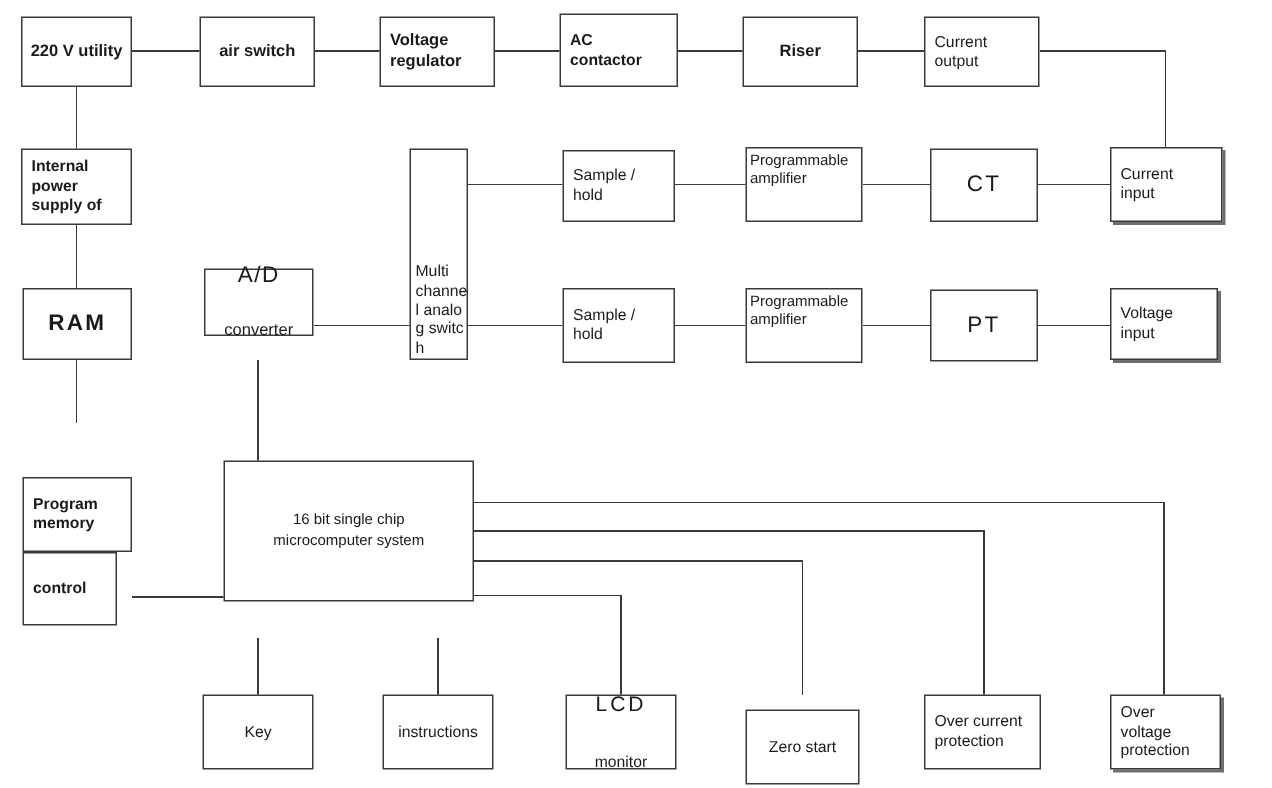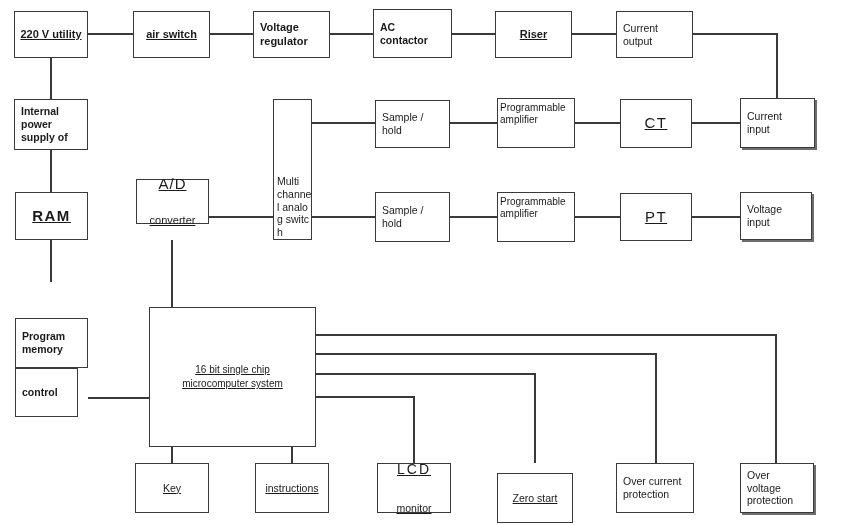--- a/index.html
+++ b/index.html
@@ -34,21 +34,21 @@
     box-shadow:2px 2px 0 0 #6e6e6e;
   }
   .node .lbl{
     display:block;
     white-space:pre-line;
     line-height:1.22;
     color:#1a1a1a;
   }
   
   .al-left .lbl{ text-align:left; padding-left:6px; }
-  .al-center .lbl{ text-align:center;text-decoration:underline; }
+  .al-center .lbl{ text-align:center; }
   
   .t-bold .lbl{ font-weight:bold; font-size:11px; }
   .t-bold-sm .lbl{ font-weight:bold; font-size:10.5px; }
   .t-norm .lbl{ font-weight:normal; font-size:10.5px; }
   .t-norm-sm .lbl{ font-weight:normal; font-size:10px; }
   .t-big .lbl{ font-weight:normal; font-size:15px; letter-spacing:1.5px; }
   .t-ram .lbl{ font-weight:bold; font-size:15px; letter-spacing:1.5px; }
   .t-cpu .lbl{ font-weight:normal; font-size:10px; line-height:1.45; }
   .t-ad-top{ font-size:15px; letter-spacing:1px; display:block; text-align:center;}
   .t-ad-bot{ font-size:11px; display:block; text-align:center; margin-top:1px;}
@@ -194,21 +194,21 @@
 
   <div class="node al-center t-big" style="left:620px;top:193px;width:72px;height:48px;">
     <span class="lbl">PT</span>
   </div>
 
   <div class="node shadow al-left t-norm" style="left:740px;top:192px;width:72px;height:48px;">
     <span class="lbl">Voltage
 input</span>
   </div>
 
-  <div class="node al-center t-cpu" style="left:149px;top:307px;width:167px;height:140px;">
+  <div class="node al-center t-cpu" style="left:149px;top:307px;width:167px;height:94px;">
     <span class="lbl">16 bit single chip
 microcomputer system</span>
   </div>
 
   <div class="node al-center t-norm" style="left:135px;top:463px;width:74px;height:50px;">
     <span class="lbl">Key</span>
   </div>
 
   <div class="node al-center" style="left:377px;top:463px;width:74px;height:50px;">
     <span class="lbl">

